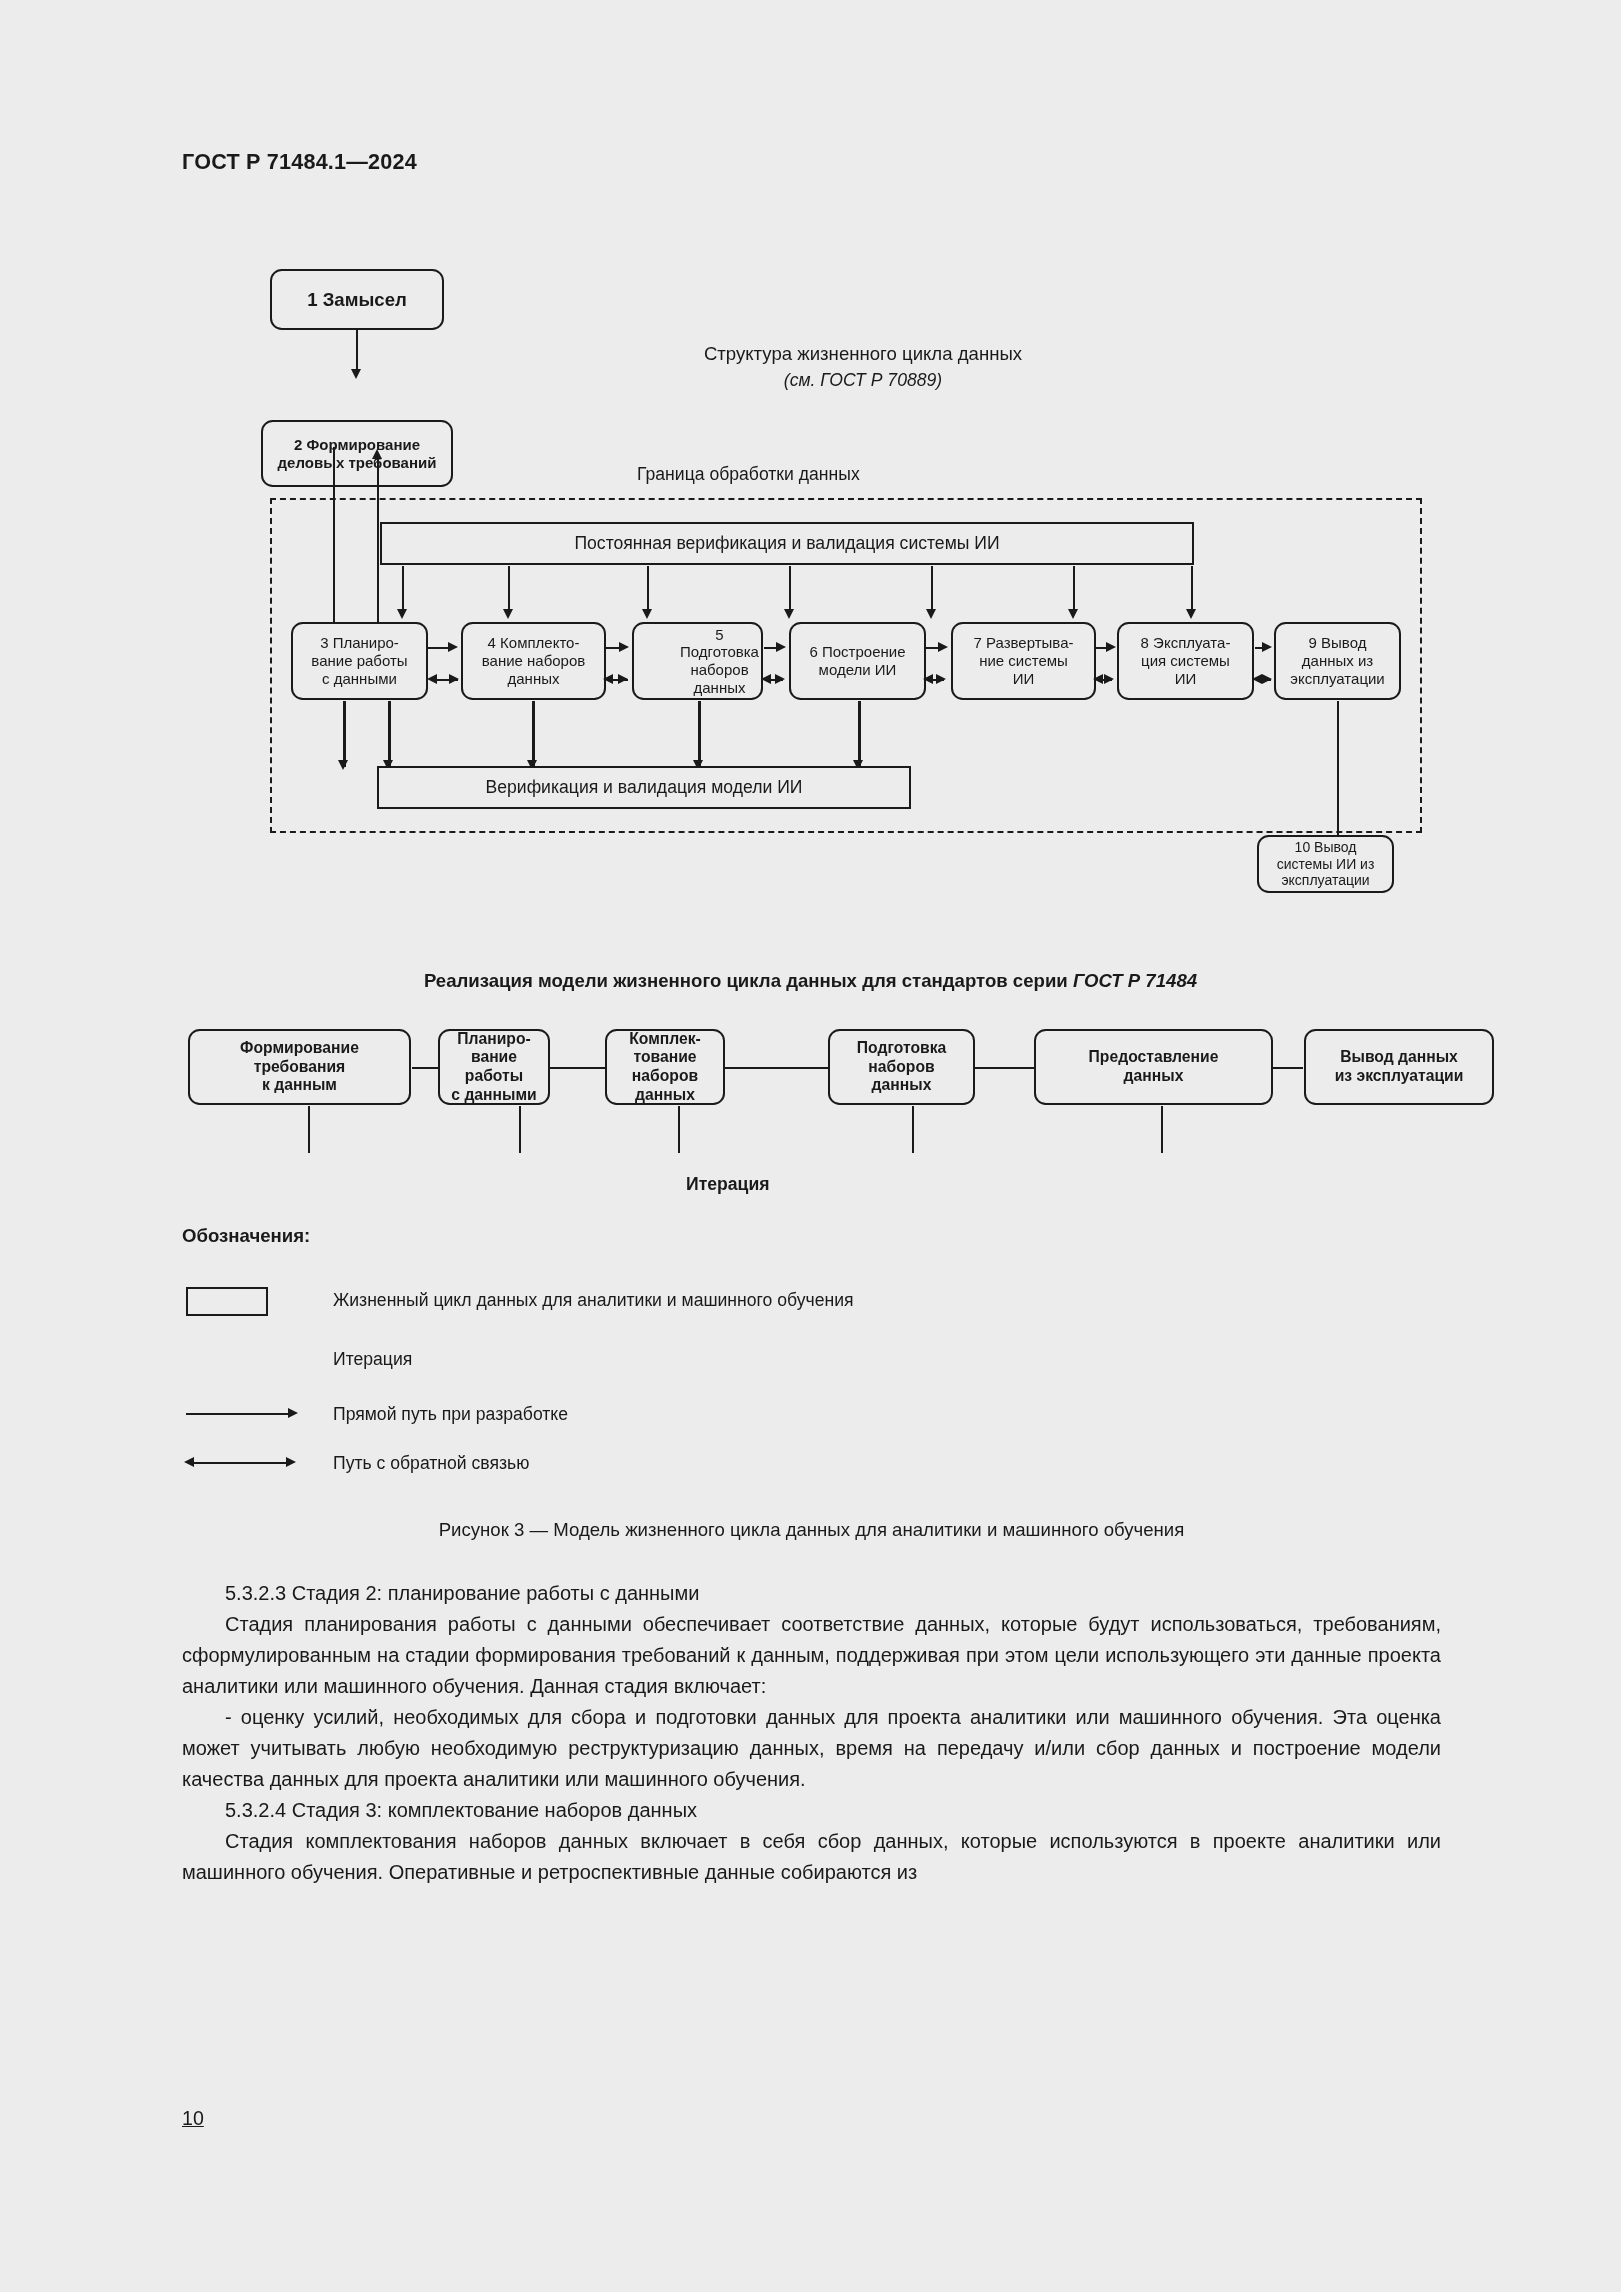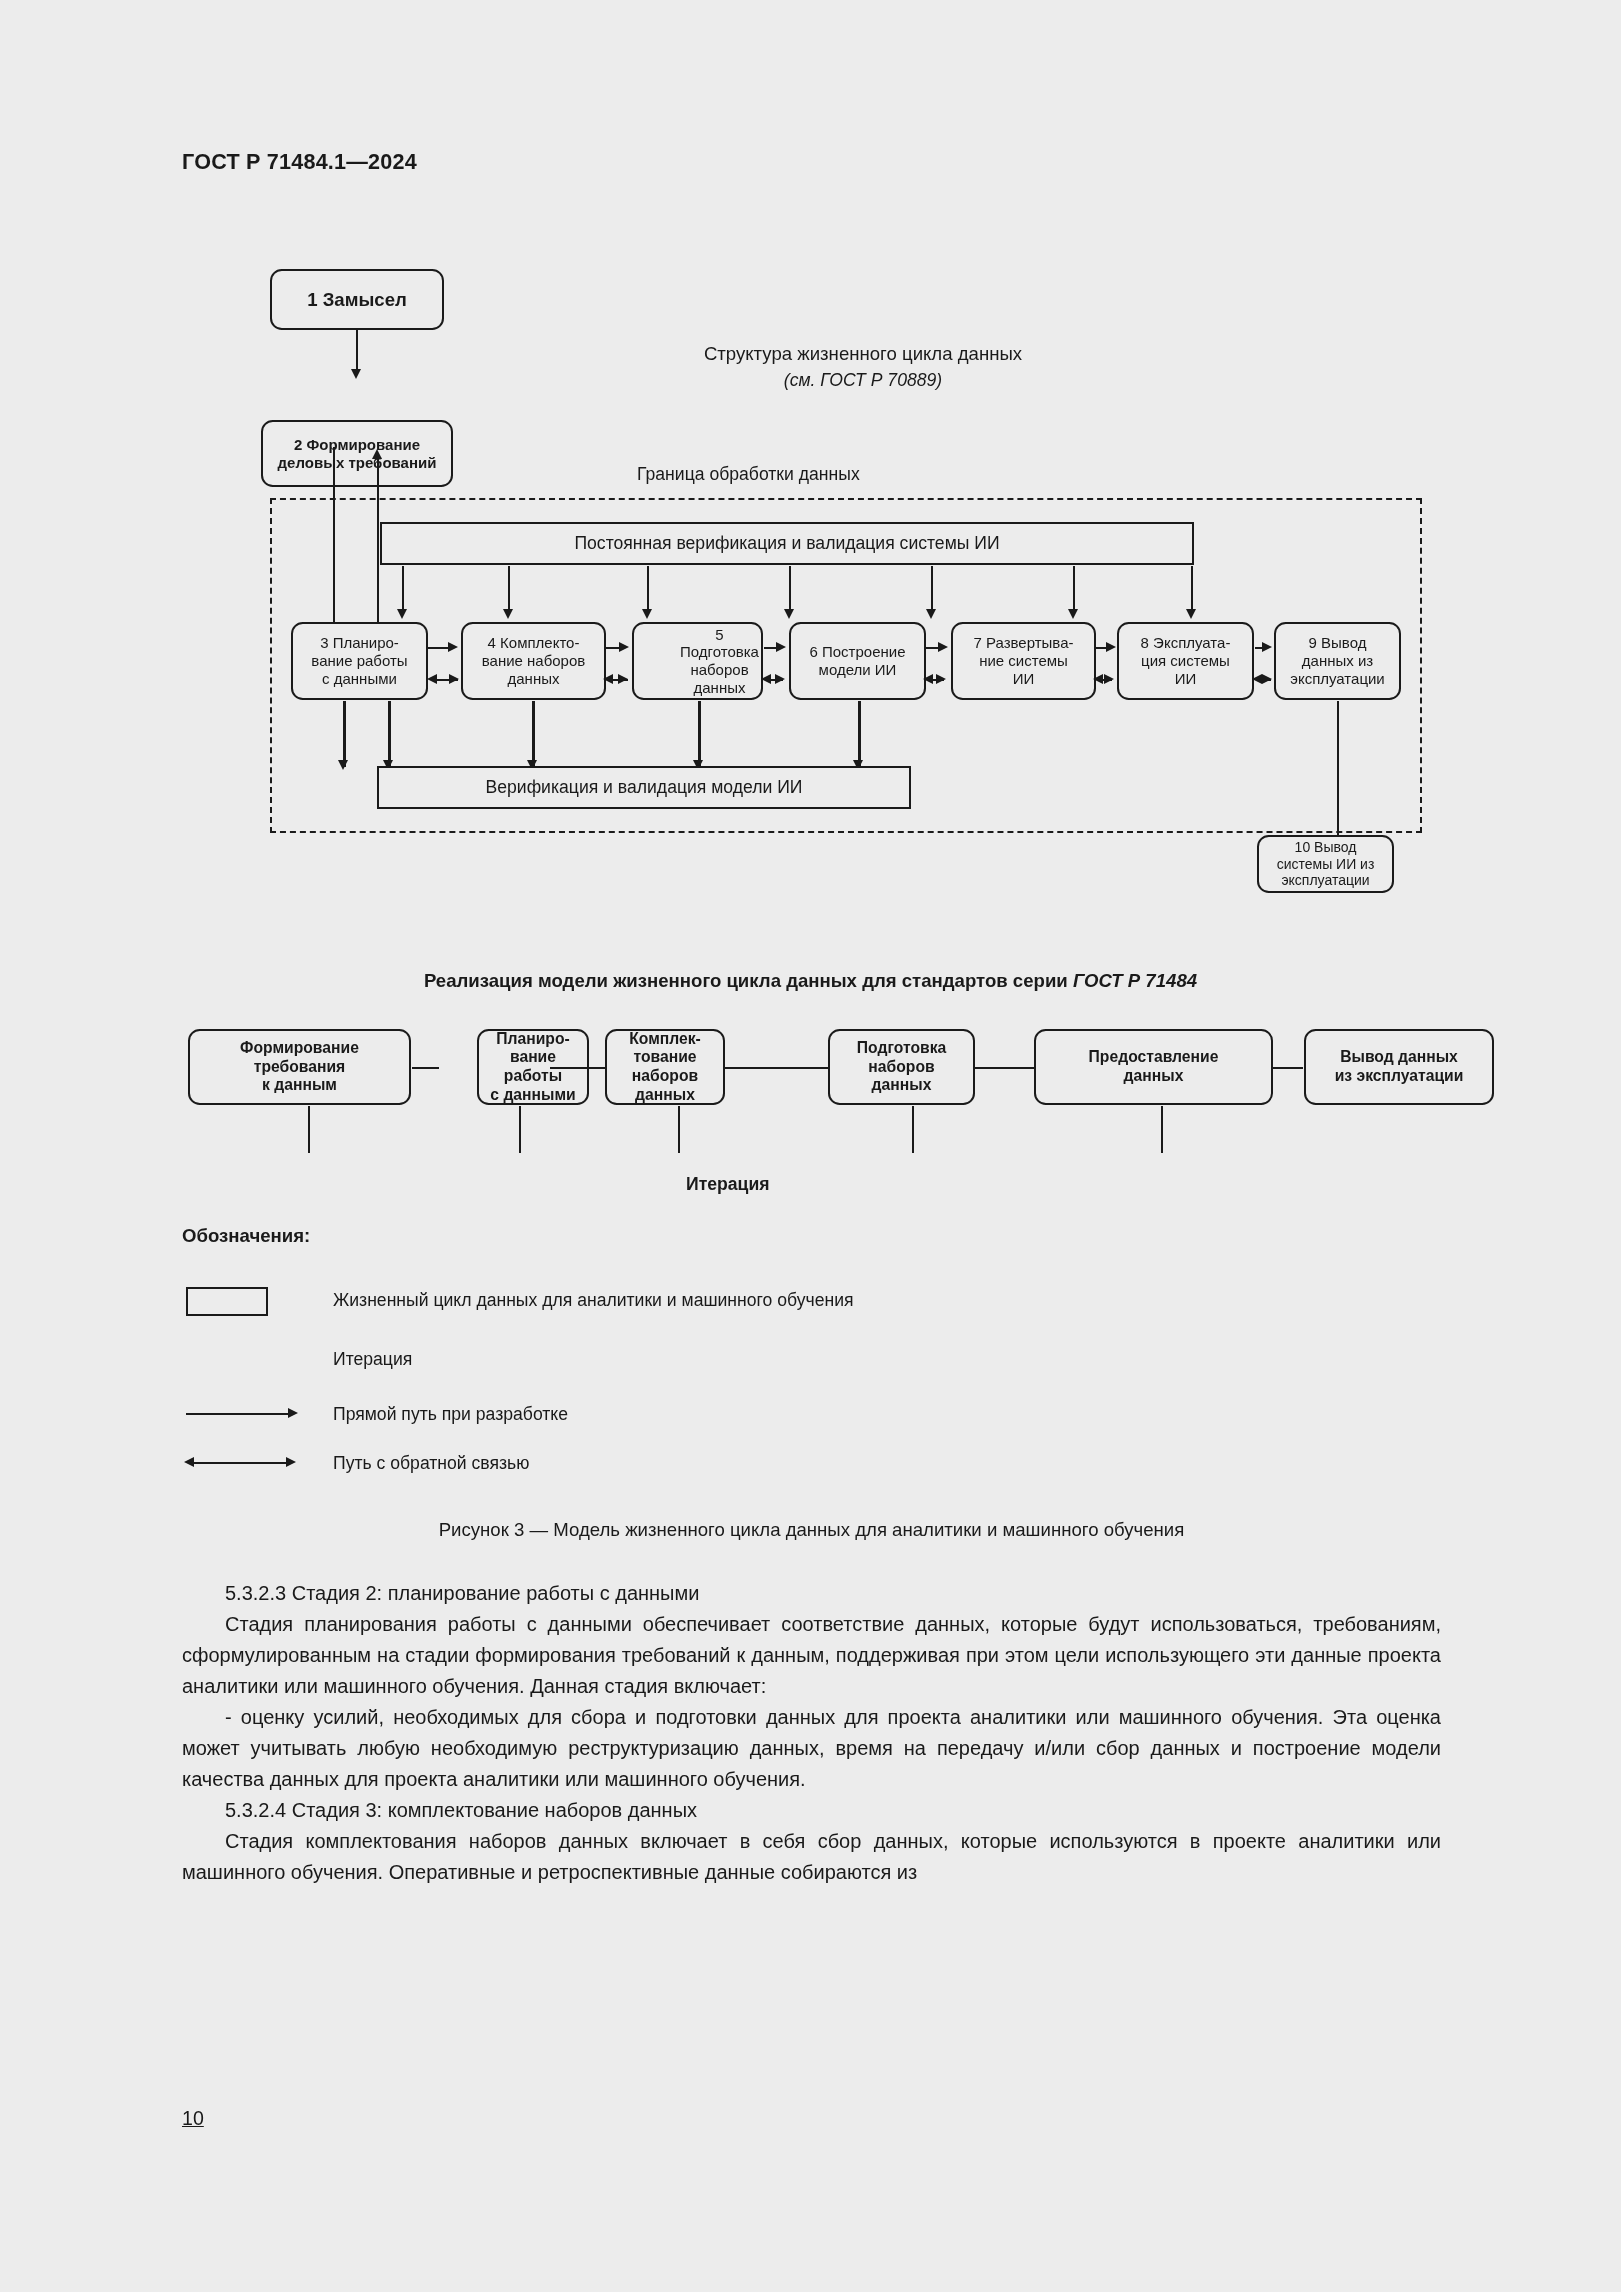--- a/index.html
+++ b/index.html
@@ -297,21 +297,21 @@
 
     <div class="impl-title" style="top:970px; left:0;">
       <span>Реализация модели жизненного цикла данных для стандартов серии </span><span class="ital">ГОСТ Р 71484</span>
     </div>
 
     <div class="rbox" style="left:188px; top:1029px; width:223px; height:76px; font-size:15.7px; font-weight:bold; white-space:pre-line;">
       <span>Формирование
 требования
 к данным</span>
     </div>
-    <div class="rbox" style="left:438px; top:1029px; width:112px; height:76px; font-size:15.7px; font-weight:bold; white-space:pre-line;margin-left:39px;">
+    <div class="rbox" style="left:438px; top:1029px; width:112px; height:76px; font-size:15.7px; font-weight:bold; white-space:pre-line;">
       <span>Планиро-
 вание
 работы
 с данными</span>
     </div>
     <div class="rbox" style="left:605px; top:1029px; width:120px; height:76px; font-size:15.7px; font-weight:bold; white-space:pre-line;">
       <span>Комплек-
 тование
 наборов
 данных</span>

